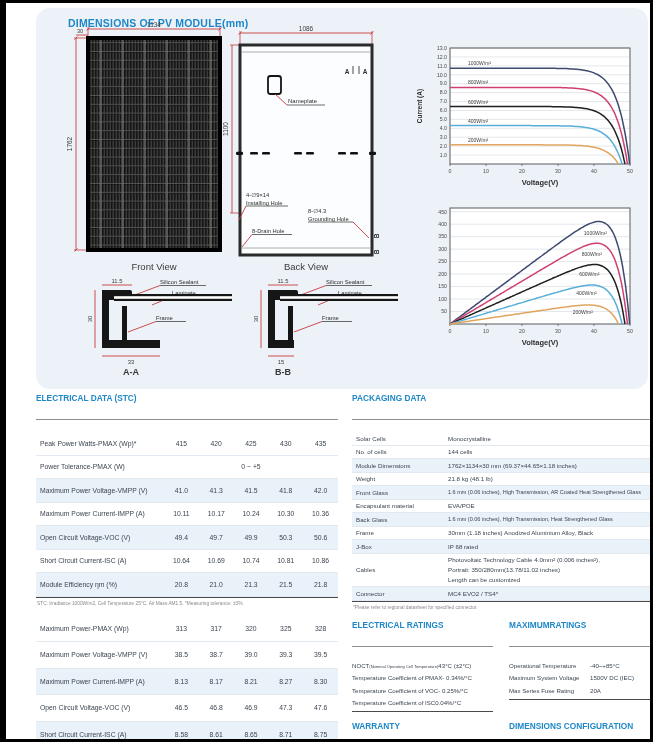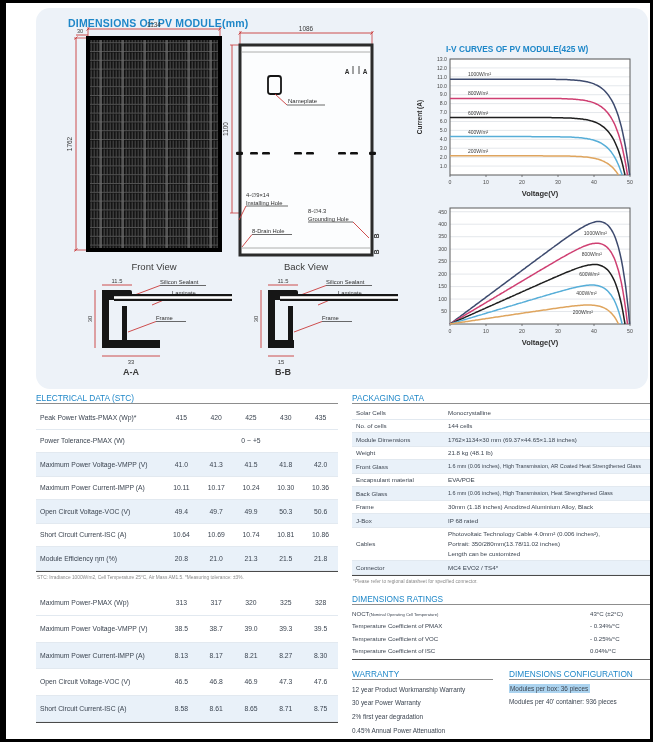--- a/index.html
+++ b/index.html
@@ -10,21 +10,21 @@
   .panel-title{position:absolute;left:32px;top:9px;font-size:10.5px;font-weight:bold;color:#1e87c8;letter-spacing:.2px;}
   #diagram{position:absolute;left:0;top:0;}
   .chart{position:absolute;left:376px;width:230px;}
   #chart-iv{top:36px;}
   #chart-pv{top:196px;}
   .chart-title{font-size:8.3px;font-weight:bold;color:#1e87c8;margin:0 0 1px 34px;white-space:nowrap;}
   svg.plot{display:block;}
   .tables{position:absolute;left:30px;top:390px;width:614px;display:flex;gap:14px;}
   .col-left{width:302px;flex:none;}
   .col-right{flex:1;min-width:0;}
-  .sec-h{color:#1e87c8;font-weight:normal;font-size:8.3px;padding-bottom:0;border-bottom:1px solid #8d8d8d;margin-bottom:2px;white-space:nowrap;}
+  .sec-h{color:#1e87c8;font-weight:bold;font-size:8.3px;padding-bottom:16px;border-bottom:1px solid #8d8d8d;margin-bottom:12px;white-space:nowrap;}
   .spec-row{display:flex;align-items:center;border-bottom:1px solid #e2e9f0;min-height:22.5px;font-size:6.8px;}
   #noct-table .spec-row{min-height:25.5px;}
   .spec-row.shade{background:#e9f1f9;}
   .spec-label{width:124px;flex:none;padding-left:4px;}
   .spec-val,.spec-span{flex:1;text-align:center;}
   #stc-table,#noct-table,#mech-table{border-bottom:1.5px solid #4a4a4a;}
   .foot{font-size:4.8px;color:#8a8a8a;margin:3px 0 10px 1px;white-space:nowrap;}
   .kv-row{display:flex;align-items:center;border-bottom:1px solid #e2e9f0;font-size:6.2px;min-height:12.5px;}
   .kv-row.shade{background:#e9f1f9;}
   .kv-label{width:92px;flex:none;padding-left:4px;}
@@ -179,21 +179,20 @@
         <line x1="286" y1="313.5" x2="258" y2="324" stroke="#c93a3a" stroke-width="0.9"></line>
         <line x1="225" y1="282" x2="225" y2="340" stroke="#c93a3a" stroke-width="0.9"></line>
         <text x="222" y="311" text-anchor="middle" font-size="5.8" fill="#3a3a3a" transform="rotate(-90 222 311)">30</text>
         <line x1="232" y1="348" x2="258" y2="348" stroke="#c93a3a" stroke-width="0.9"></line>
         <text x="245" y="356" text-anchor="middle" font-size="5.8" fill="#3a3a3a">15</text>
         <text x="247" y="367" text-anchor="middle" font-size="9" font-weight="600" fill="#3a3a3a">B-B</text>
       </g>
     </svg>
 
     <div class="chart" id="chart-iv">
-      <div class="chart-title">I-V CURVES OF PV MODULE(425 W)</div>
       <svg class="plot" id="iv-svg" width="230" height="145" viewBox="0 0 230 145">
           <rect x="38" y="4" width="180" height="116" fill="#ffffff"></rect>
           <line x1="38" y1="111.07692307692308" x2="218" y2="111.07692307692308" stroke="#d8dde2" stroke-width="0.7"></line>
           <text x="35" y="112.87692307692308" text-anchor="end" font-size="5.2" fill="#4a4a4a">1.0</text>
           <line x1="38" y1="102.15384615384616" x2="218" y2="102.15384615384616" stroke="#d8dde2" stroke-width="0.7"></line>
           <text x="35" y="103.95384615384616" text-anchor="end" font-size="5.2" fill="#4a4a4a">2.0</text>
           <line x1="38" y1="93.23076923076923" x2="218" y2="93.23076923076923" stroke="#d8dde2" stroke-width="0.7"></line>
           <text x="35" y="95.03076923076922" text-anchor="end" font-size="5.2" fill="#4a4a4a">3.0</text>
           <line x1="38" y1="84.3076923076923" x2="218" y2="84.3076923076923" stroke="#d8dde2" stroke-width="0.7"></line>
           <text x="35" y="86.1076923076923" text-anchor="end" font-size="5.2" fill="#4a4a4a">4.0</text>
@@ -441,37 +440,54 @@
             </div>
           </div>
           <div class="kv-row shade">
             <div class="kv-label">Connector</div>
             <div class="kv-val">MC4 EVO2 / TS4*</div>
           </div>
         </div>
       <div class="foot">*Please refer to regional datasheet for specified connector.</div>
       <div class="two-col">
         <div class="sub">
-          <div class="sec-h">DIMENSIONS RATINGS</div>
+          <div class="sec-h">ELECTRICAL RATINGS</div>
           <div id="temp-table" class="kv-dark">
               <div class="mini-row">
                 <div class="mini-label">NOCT<span class="note">(Nominal Operating Cell Temperature)</span></div>
                 <div class="mini-val">43°C (±2°C)</div>
               </div>
               <div class="mini-row">
                 <div class="mini-label">Temperature Coefficient of PMAX</div>
                 <div class="mini-val">- 0.34%/°C</div>
               </div>
               <div class="mini-row">
                 <div class="mini-label">Temperature Coefficient of VOC</div>
                 <div class="mini-val">- 0.25%/°C</div>
               </div>
               <div class="mini-row">
                 <div class="mini-label">Temperature Coefficient of ISC</div>
                 <div class="mini-val">0.04%/°C</div>
+              </div>
+            </div>
+        </div>
+        <div class="sub">
+          <div class="sec-h">MAXIMUMRATINGS</div>
+          <div id="max-table" class="kv-dark">
+              <div class="mini-row">
+                <div class="mini-label">Operational Temperature</div>
+                <div class="mini-val">-40~+85°C</div>
+              </div>
+              <div class="mini-row">
+                <div class="mini-label">Maximum System Voltage</div>
+                <div class="mini-val">1500V DC (IEC)</div>
+              </div>
+              <div class="mini-row">
+                <div class="mini-label">Max Series Fuse Rating</div>
+                <div class="mini-val">20A</div>
               </div>
             </div>
         </div>
       </div>
       <div class="two-col">
         <div class="sub">
           <div class="sec-h">WARRANTY</div>
           <div id="warranty-list">
               <div class="w-line">12 year Product Workmanship Warranty</div>
               <div class="w-line">30 year Power Warranty</div>

